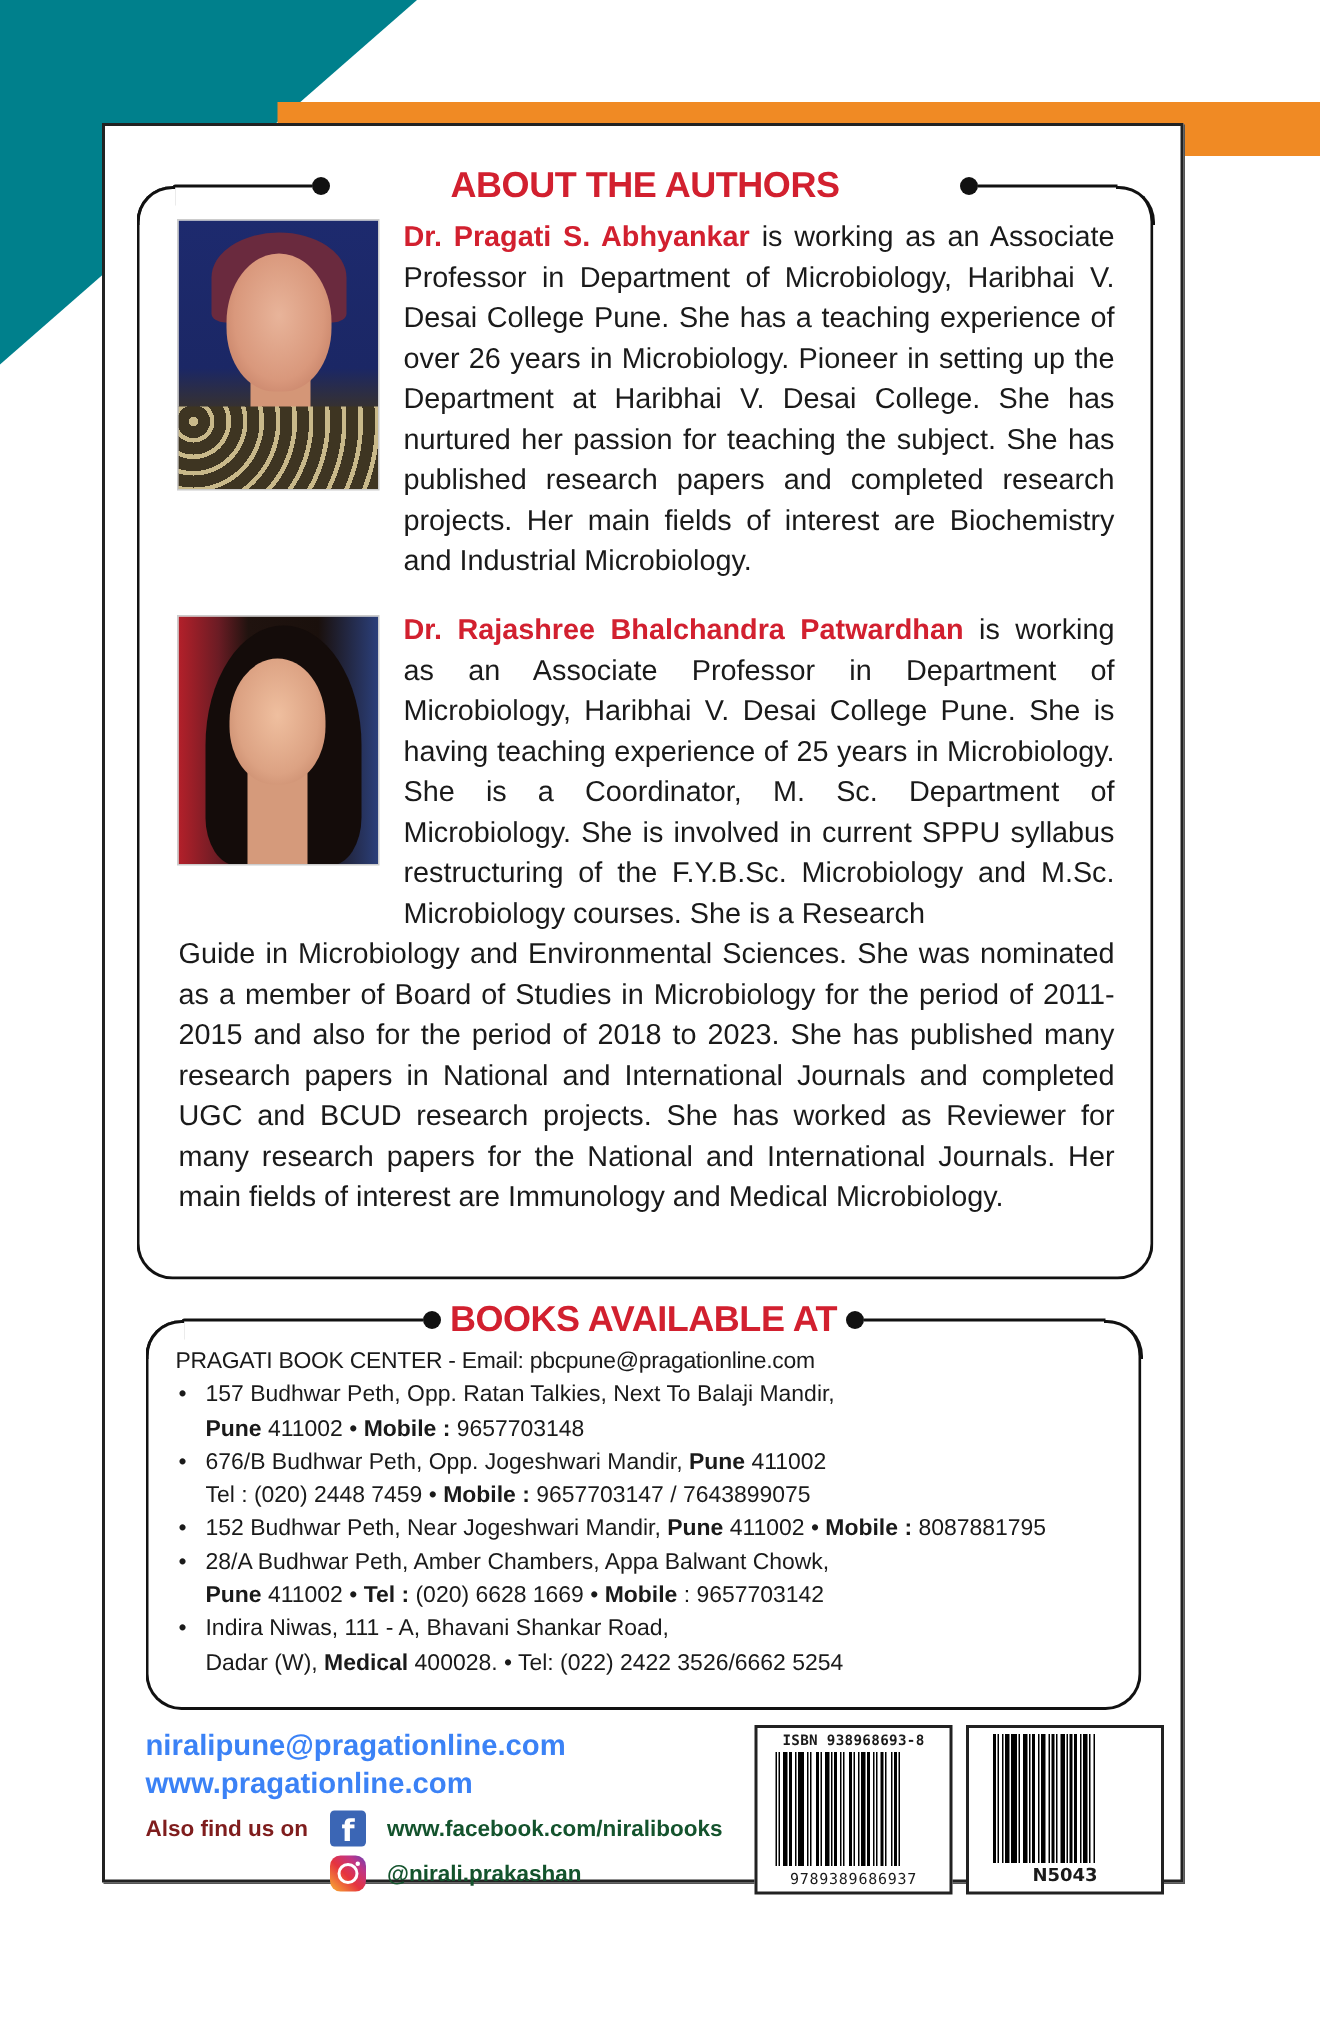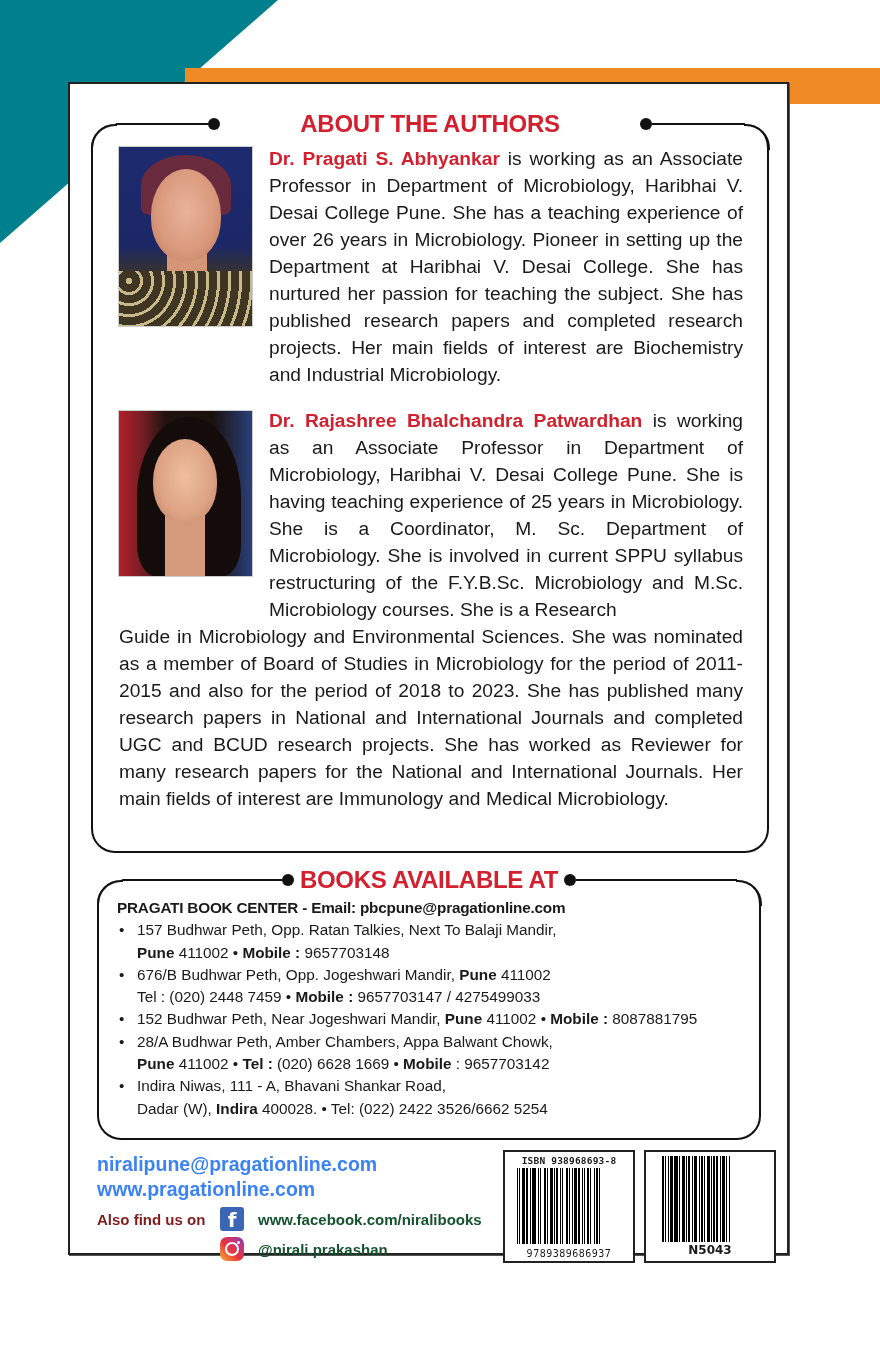--- a/index.html
+++ b/index.html
@@ -39,21 +39,21 @@
   .photo2 .face { left: 34px; top: 28px; width: 64px; height: 84px; background: radial-gradient(ellipse at 50% 45%, #efbf9f 0%, #dca283 60%, #bd7d60 100%); }
   .photo2 .neck { position: absolute; left: 46px; top: 104px; width: 40px; height: 63px; background: #d59a7b; }
 
   .bio { position: absolute; font-size: 19.2px; line-height: 27px; text-align: justify; color: #1a1a1a; }
   .bio .name { color: #d2202f; font-weight: bold; }
   .bio1 { left: 176px; top: 21px; width: 474px; }
   .bio2-top { left: 176px; top: 283px; width: 474px; }
   .bio2-bottom { left: 26px; top: 499px; width: 624px; }
 
   .books-content { position: absolute; left: 18px; top: 17px; width: 640px; font-size: 15.3px; line-height: 22.3px; color: #1a1a1a; }
-  .books-content .store { font-weight: bold; letter-spacing: -0.2px; }
+  .books-content .store { font-weight: normal; letter-spacing: -0.2px; }
   .books-content ul { list-style: none; }
   .books-content li { position: relative; padding-left: 20px; }
   .books-content li::before { content: "•"; position: absolute; left: 2px; top: 0; }
   .books-content b { font-weight: bold; }
 
   .footer-links { position: absolute; left: 27px; top: 1068px; }
   .red-link { color: #3b82f6; font-weight: bold; font-size: 19.5px; line-height: 25px; display: block; }
   .find-row { display: flex; align-items: center; margin-top: 4px; font-size: 15px; font-weight: bold; height: 26px; }
   .find-label { width: 123px; color: #7f1d1d; }
   .fb-icon { width: 24px; height: 24px; background: #3b66b5; border-radius: 3px; color: #fff; font-size: 20px; font-weight: bold; text-align: center; line-height: 26px; margin-right: 14px; font-family: "DejaVu Sans", sans-serif; }
@@ -125,34 +125,34 @@
 
     <div class="books-content">
       <div class="store"><span>PRAGATI BOOK CENTER - </span><span>Email: pbcpune@pragationline.com</span></div>
       <ul>
         <li>
           <span>157 Budhwar Peth, Opp. Ratan Talkies, Next To Balaji Mandir,</span><br>
           <b>Pune</b><span> 411002 • </span><b>Mobile :</b><span> 9657703148</span>
         </li>
         <li>
           <span>676/B Budhwar Peth, Opp. Jogeshwari Mandir, </span><b>Pune</b><span> 411002</span><br>
-          <span>Tel : (020) 2448 7459 • </span><b>Mobile :</b><span> 9657703147 / 4275499033</span>
+          <span>Tel : (020) 2448 7459 • </span><b>Mobile :</b><span> 9657703147 / 7643899075</span>
         </li>
         <li>
           <span>152 Budhwar Peth, Near Jogeshwari Mandir, </span><b>Pune</b><span> 411002 • </span><b>Mobile :</b><span> 8087881795</span>
         </li>
         <li>
           <span>28/A Budhwar Peth, Amber Chambers, Appa Balwant Chowk,</span><br>
           <b>Pune</b><span> 411002 • </span><b>Tel :</b><span> (020) 6628 1669 • </span><b>Mobile</b><span> : 9657703142</span>
         </li>
       </ul>
       <ul>
         <li>
           <span>Indira Niwas, 111 - A, Bhavani Shankar Road,</span><br>
-          <span>Dadar (W), </span><b>Indira</b><span> 400028. • Tel: (022) 2422 3526/6662 5254</span>
+          <span>Dadar (W), </span><b>Medical</b><span> 400028. • Tel: (022) 2422 3526/6662 5254</span>
         </li>
       </ul>
     </div>
   </div>
 
   <div class="footer-links">
     <span class="red-link">niralipune@pragationline.com</span>
     <span class="red-link">www.pragationline.com</span>
     <div class="find-row">
       <span class="find-label">Also find us on</span>

